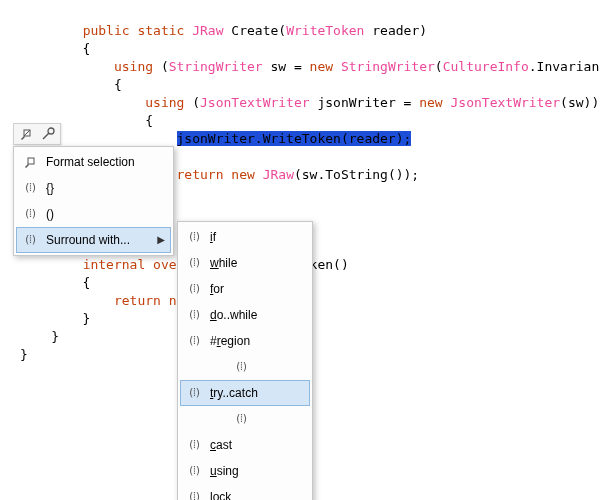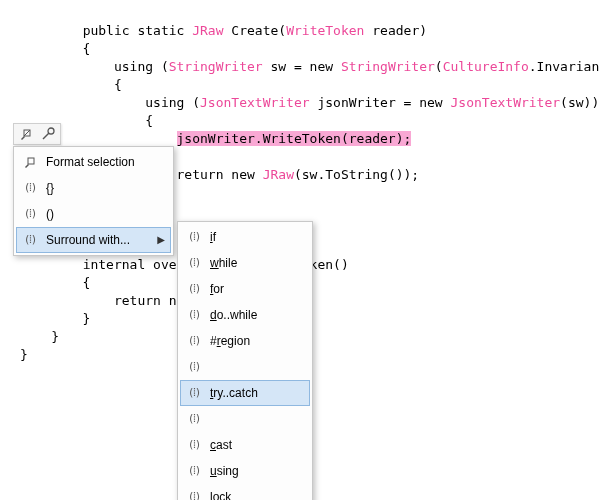--- a/index.html
+++ b/index.html
@@ -12,23 +12,23 @@
     width: 600px;
     height: 500px;
     overflow: hidden;
     position: relative;
   }
   .code-area {
     padding: 4px 4px 4px 20px;
     line-height: 18px;
     white-space: pre;
   }
-  .kw { color: #000000; }
+  .kw { color: #c2410c; }
   .sel {
-    background: #f9a8d4;
+    background: #1d4ed8;
   }
   .hl-teal { color: #ec4899; }
 
   .toolbar {
     position: absolute;
     top: 123px;
     left: 13px;
     background: #f6f6f6;
     border: 1px solid #cfcfcf;
     padding: 2px 4px;
@@ -59,20 +59,21 @@
     width: 155px;
   }
   .menu-item {
     display: flex;
     align-items: center;
     padding: 2px 6px 2px 4px;
     height: 22px;
     line-height: 22px;
     position: relative;
     color: #000000;
+    justify-content: center;
   }
   .menu-item .mi-icon {
     width: 20px;
     display: flex;
     align-items: center;
     justify-content: center;
     margin-right: 6px;
   }
   .menu-item .mi-label {
     flex: 1;

